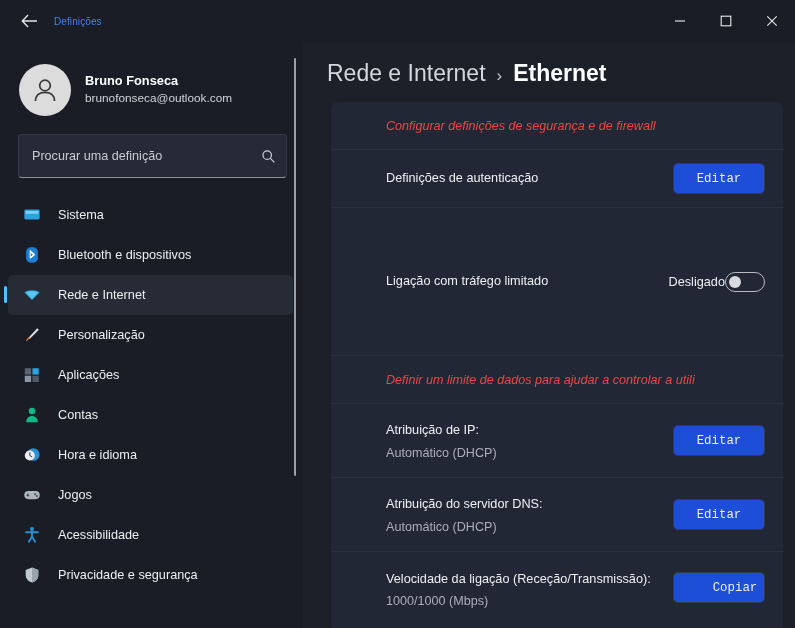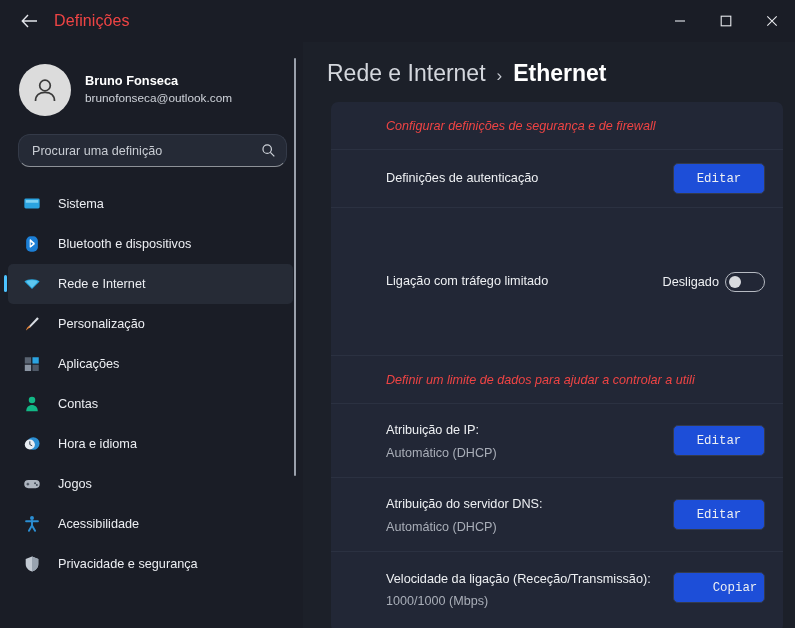--- a/index.html
+++ b/index.html
@@ -33,22 +33,22 @@
   .back-btn {
     width: 38px; height: 30px;
     margin-left: 10px;
     display: flex; align-items: center; justify-content: center;
     border-radius: 4px;
     color: #e4e6eb;
   }
   .back-btn svg { display: block; }
   .title-text {
     margin-left: 6px;
-    font-size: 16px;
-    color: #ef4444;
+    font-size: 10px;
+    color: #3b82f6;
     letter-spacing: .1px;
   }
   .wincontrols {
     position: absolute;
     right: 0; top: 0;
     height: 42px;
     display: flex;
   }
   .wc {
     width: 46px; height: 42px;
@@ -86,25 +86,25 @@
     color: #ffffff;
     font-weight: 700;
   }
   .acct-mail {
     font-size: 11.8px;
     color: #cfd3da;
     margin-top: 1px;
   }
   .searchwrap {
     margin: 14px 16px 0 18px;
-    height: 33px;
+    height: 44px;
     background: #252a36;
     border: 1px solid #343a48;
     border-bottom: 1px solid #8e9298;
-    border-radius: 12px;
+    border-radius: 4px;
     display: flex;
     align-items: center;
     padding: 0 10px 0 13px;
     gap: 8px;
   }
   .searchwrap input {
     flex: 1;
     background: transparent;
     border: none;
     outline: none;
@@ -252,21 +252,21 @@
   }
   .toggle-wrap {
     flex: 0 0 auto;
     display: flex;
     align-items: center;
     margin-left: 10px;
   }
   .toggle-label {
     font-size: 12.7px;
     color: #eef0f3;
-    margin-right: 6px;
+    margin-right: 0;
     white-space: nowrap;
     padding-left: 14px;
   }
   .toggle {
     width: 40px; height: 20px;
     border-radius: 11px;
     border: 1px solid #b6bac2;
     background: transparent;
     position: relative;
     flex: 0 0 40px;

